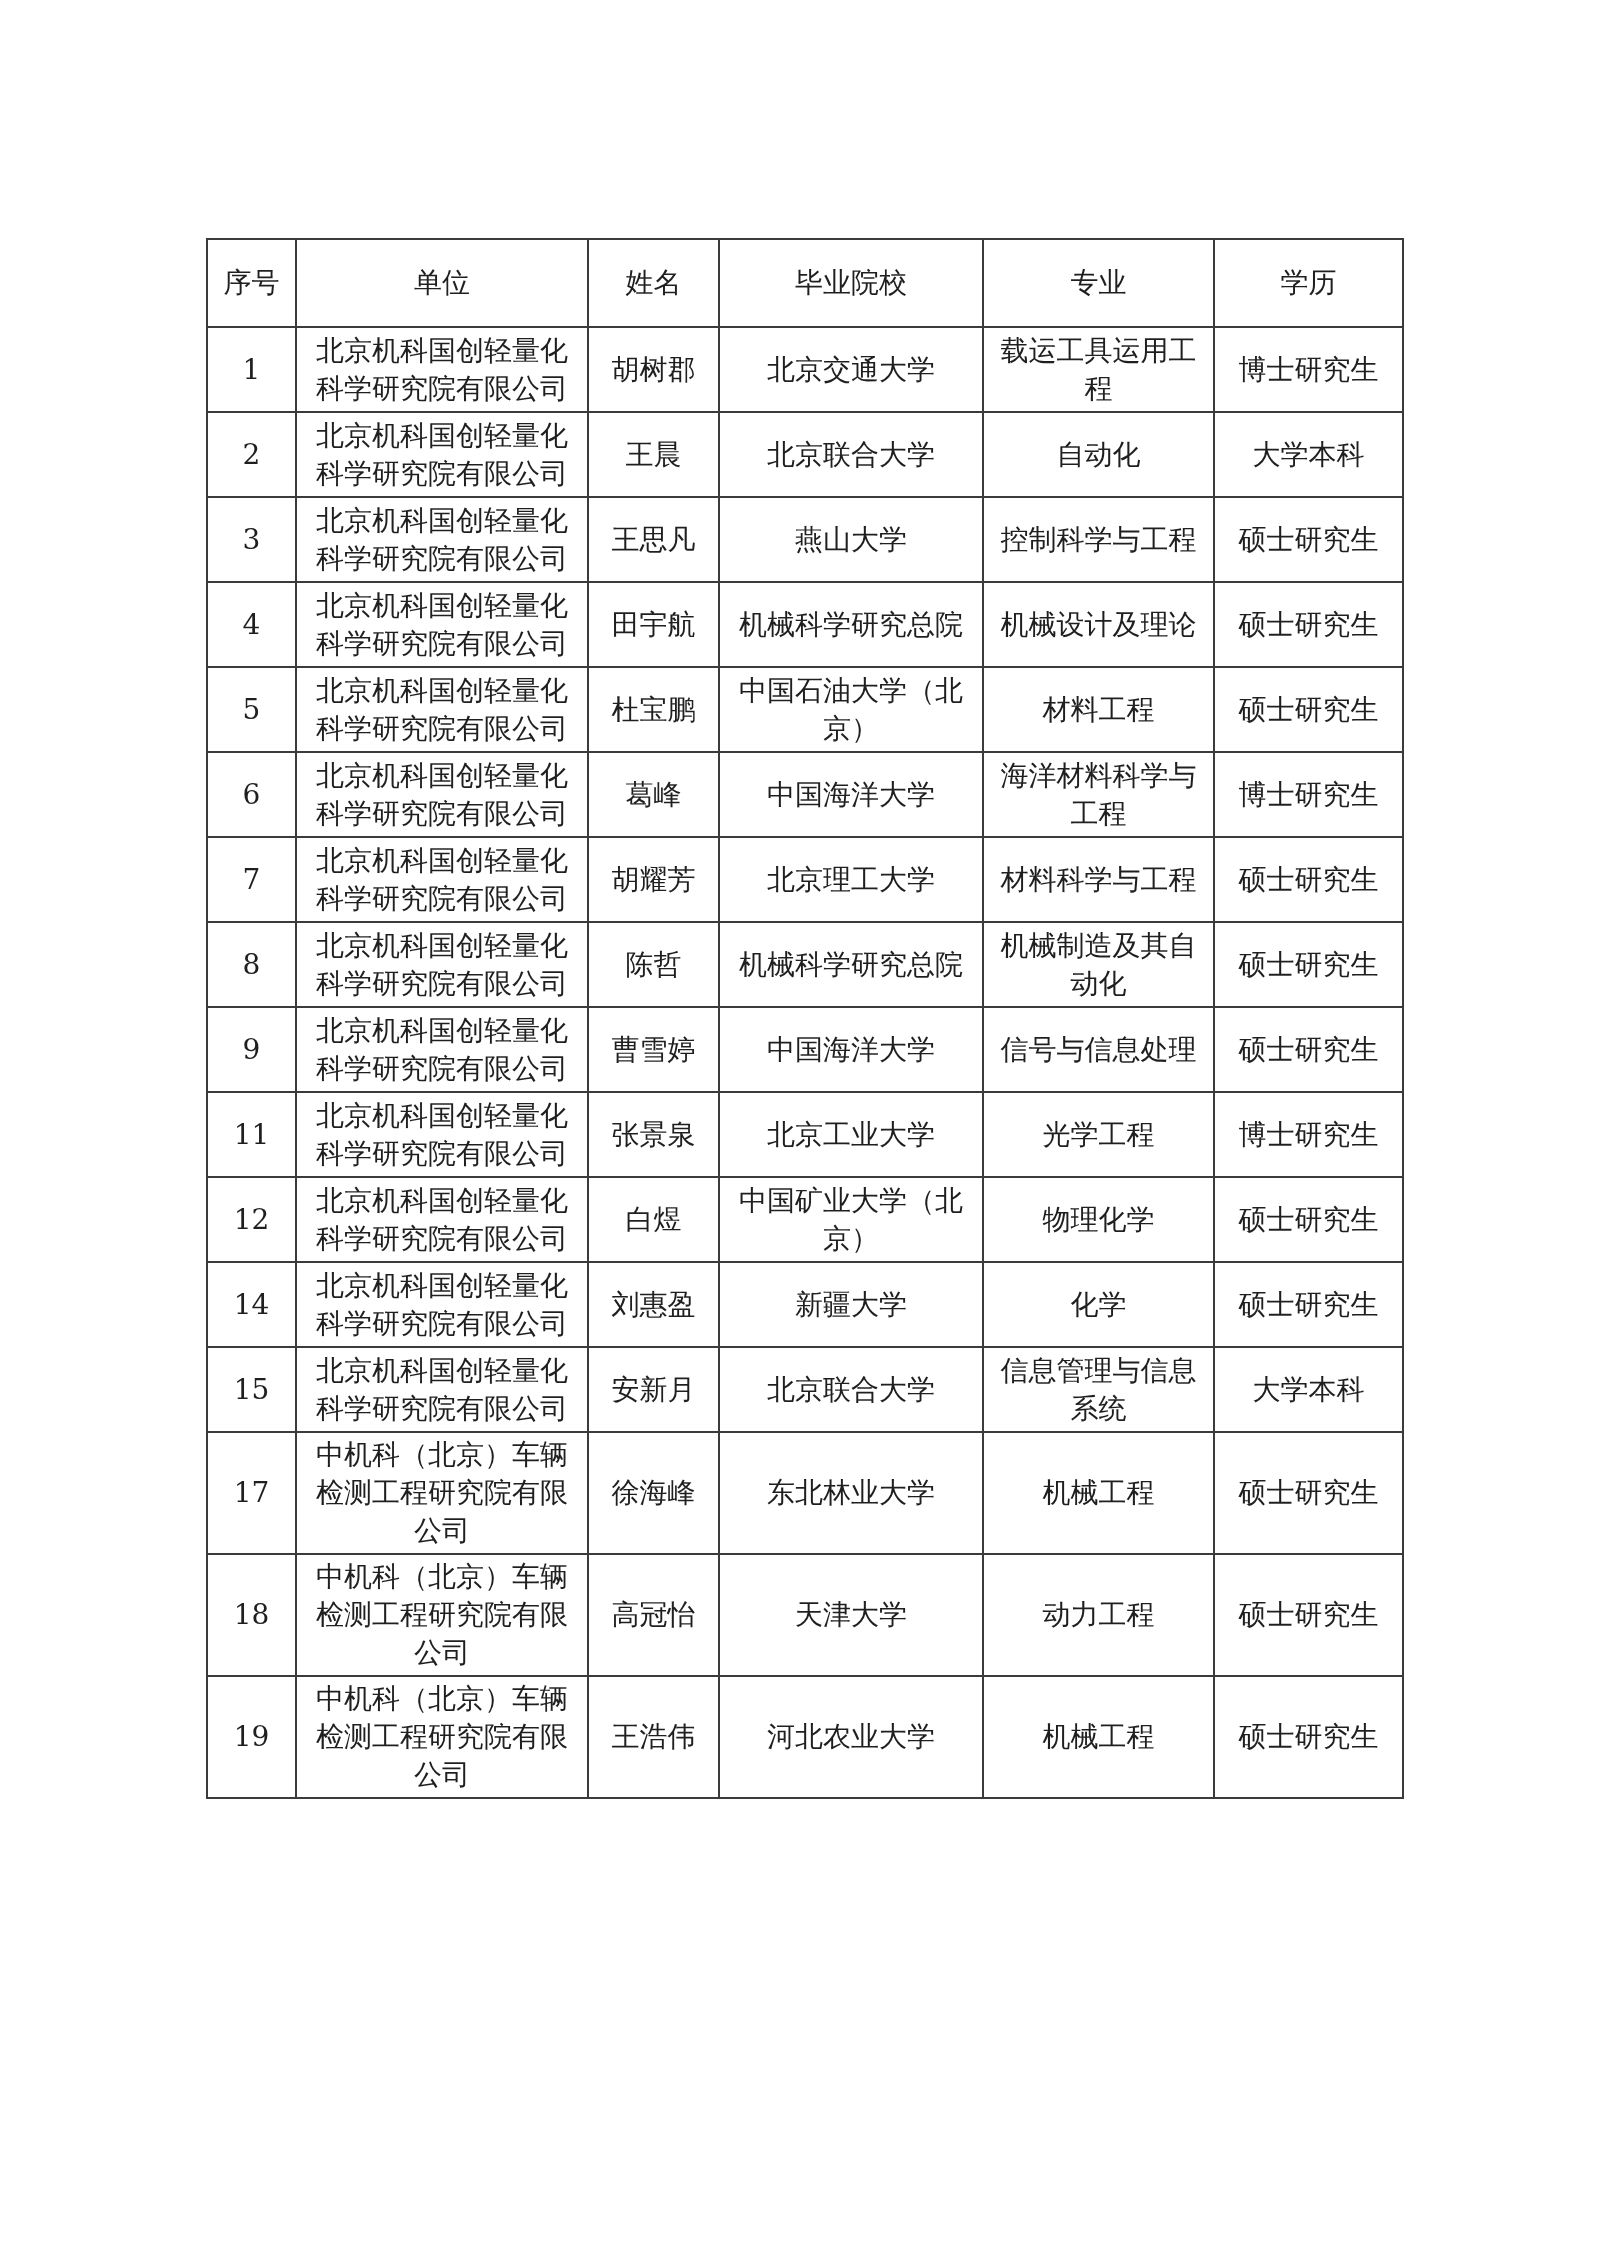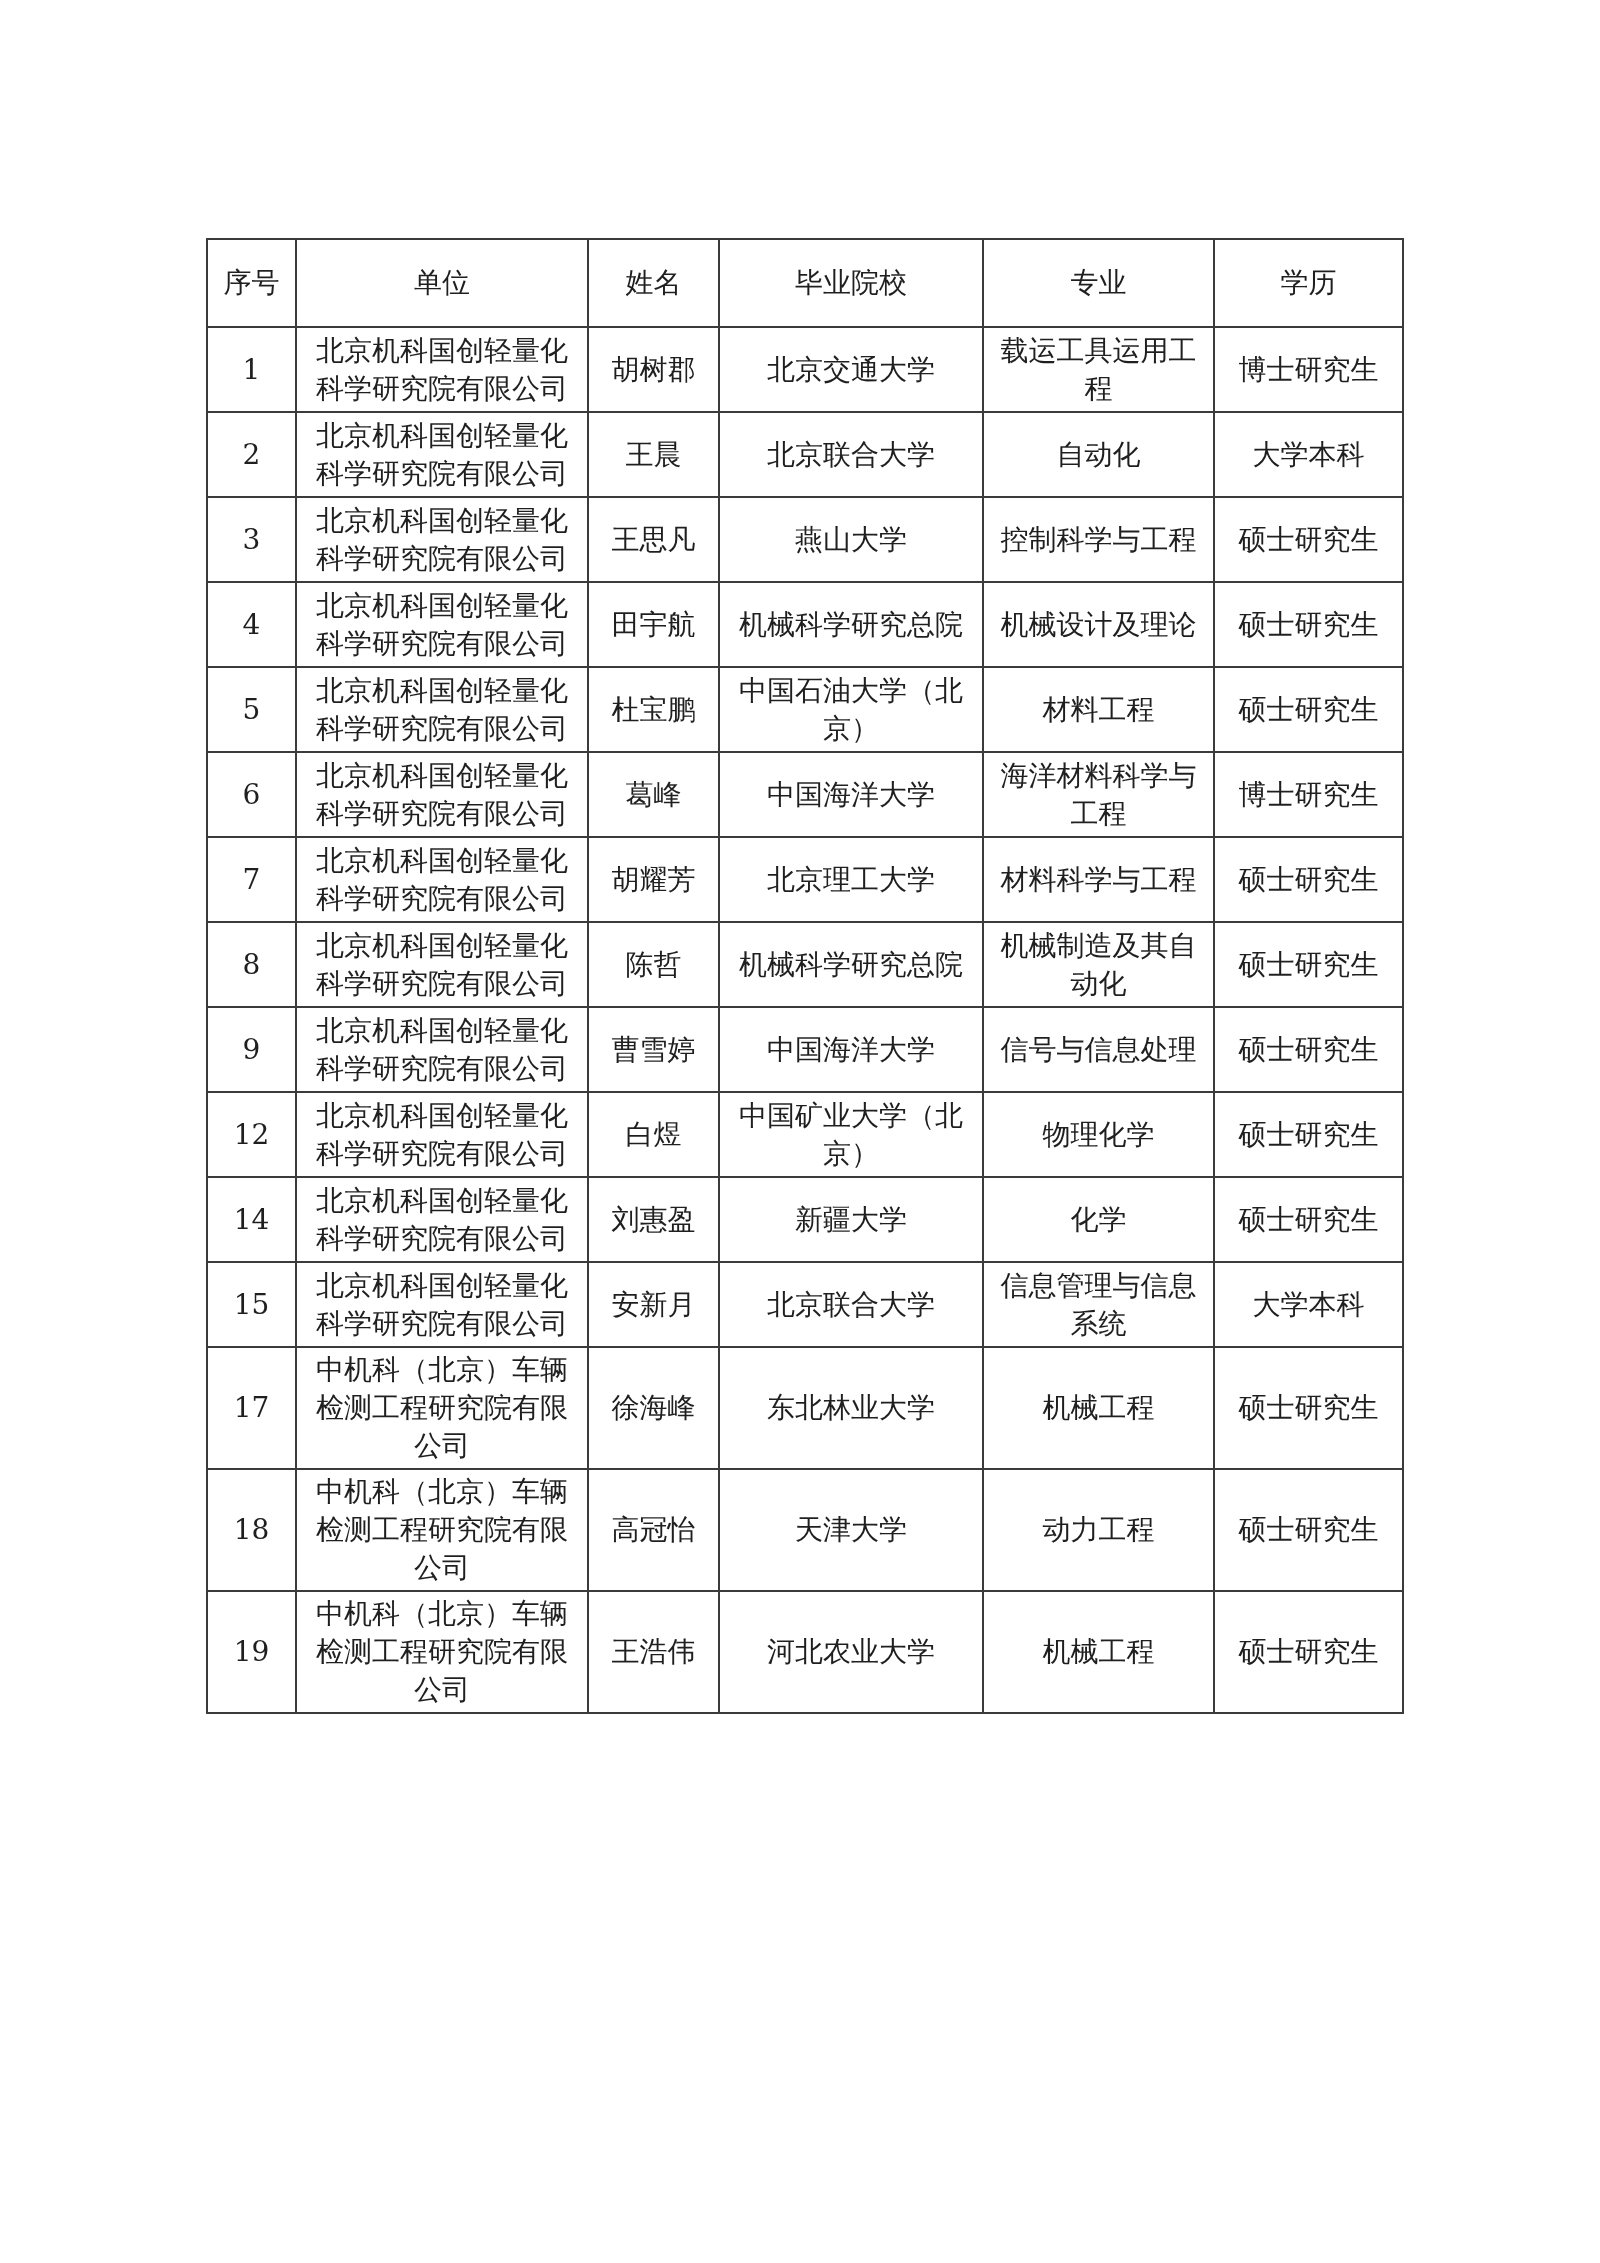--- a/index.html
+++ b/index.html
@@ -137,20 +137,28 @@
         </tr>
         <tr>
           <td>9</td>
           <td>北京机科国创轻量化科学研究院有限公司</td>
           <td>曹雪婷</td>
           <td>中国海洋大学</td>
           <td>信号与信息处理</td>
           <td>硕士研究生</td>
         </tr>
         <tr>
+          <td>11</td>
+          <td>北京机科国创轻量化科学研究院有限公司</td>
+          <td>张景泉</td>
+          <td>北京工业大学</td>
+          <td>光学工程</td>
+          <td>博士研究生</td>
+        </tr>
+        <tr>
           <td>12</td>
           <td>北京机科国创轻量化科学研究院有限公司</td>
           <td>白煜</td>
           <td>中国矿业大学（北京）</td>
           <td>物理化学</td>
           <td>硕士研究生</td>
         </tr>
         <tr>
           <td>14</td>
           <td>北京机科国创轻量化科学研究院有限公司</td>

